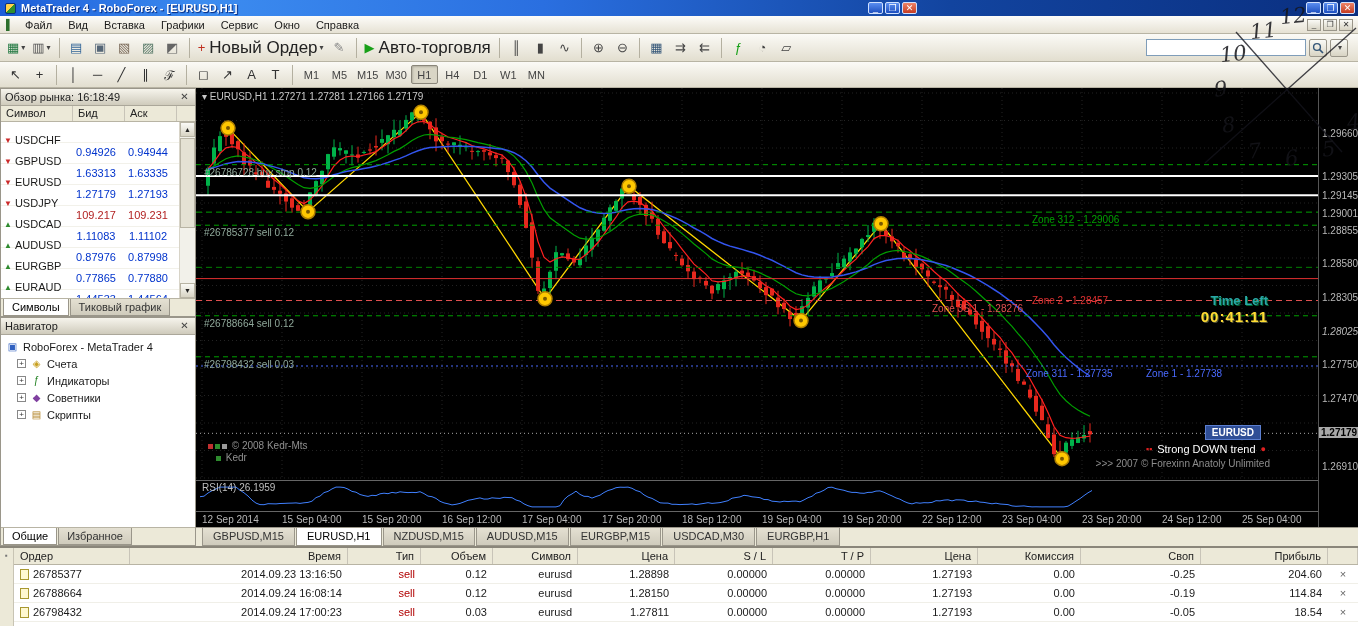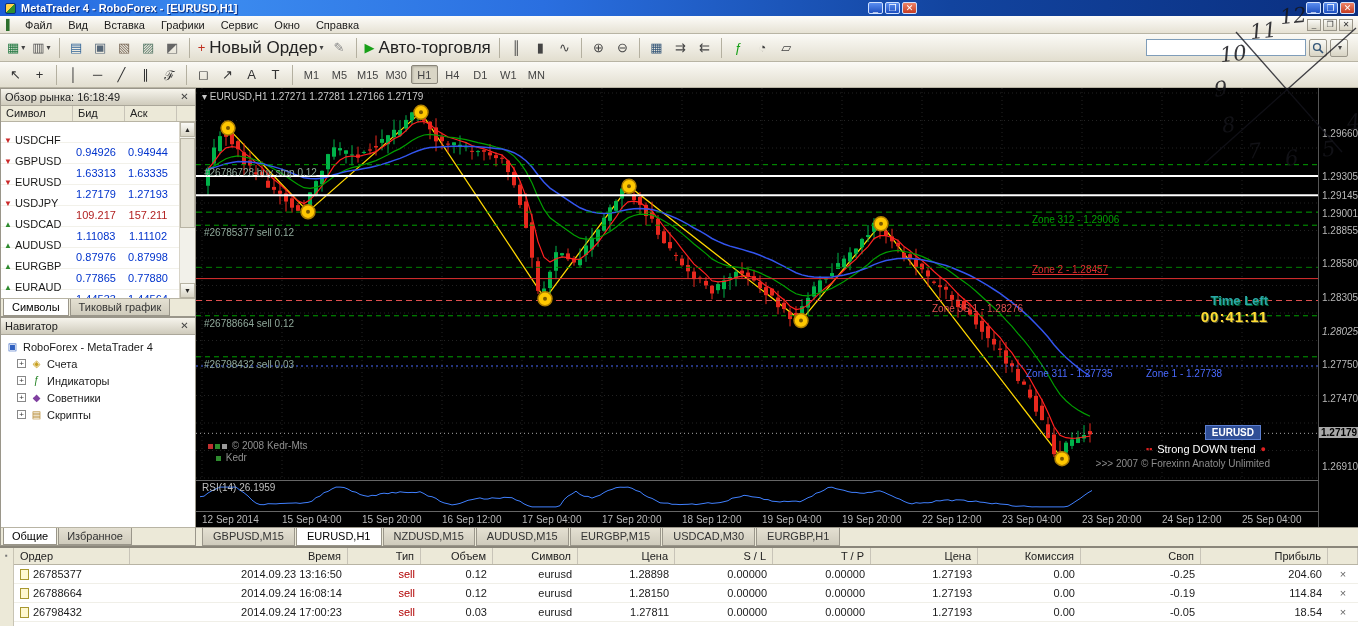--- a/index.html
+++ b/index.html
@@ -347,21 +347,21 @@
             </div>
             <div class="mw-val">1.27179</div>
             <div class="mw-val">1.27193</div>
           </div>
           <div class="mw-row">
             <div class="mw-sym">
               <span class="mw-ic" style="color: rgb(204, 42, 42);">▼</span>
               <span>USDJPY</span>
             </div>
             <div class="mw-val" style="color: rgb(178, 34, 34);">109.217</div>
-            <div class="mw-val" style="color: rgb(178, 34, 34);">157.211</div>
+            <div class="mw-val" style="color: rgb(178, 34, 34);">109.231</div>
           </div>
           <div class="mw-row">
             <div class="mw-sym">
               <span class="mw-ic" style="color: rgb(46, 139, 46);">▲</span>
               <span>USDCAD</span>
             </div>
             <div class="mw-val">1.11083</div>
             <div class="mw-val">1.11102</div>
           </div>
           <div class="mw-row">
@@ -838,21 +838,21 @@
       <div class="copyright">&gt;&gt;&gt;  2007 © Forexinn Anatoly Unlimited</div>
       <div class="kedr">
         <div><span class="sq r"></span><span class="sq g"></span><span class="sq s"></span> <span>© 2008 Kedr-Mts</span></div>
         <div style="padding-left:8px;"><span class="sq g"></span> <span>Kedr</span></div>
       </div>
     <div class="order-label" style="top: 78.673px;">#26786728 buy stop 0.12</div>
         <div class="order-label" style="top: 139.208px;">#26785377 sell 0.12</div>
         <div class="order-label" style="top: 229.767px;">#26788664 sell 0.12</div>
         <div class="order-label" style="top: 270.81px;">#26798432 sell 0.03</div>
         <div class="zone-label" style="left: 836px; top: 126.132px; color: rgb(0, 160, 0);">Zone 312 - 1.29006</div>
-        <div class="zone-label" style="left: 836px; top: 176px; color: rgb(224, 48, 48); text-decoration: underline;">Zone 2 - 1.28457</div>
+        <div class="zone-label" style="left: 836px; top: 207px; color: rgb(224, 48, 48);">Zone 2 - 1.28457</div>
         <div class="zone-label" style="left: 736px; top: 214.513px; color: rgb(224, 80, 80);">Zone 3S 1 - 1.28276</div>
         <div class="zone-label" style="left: 830px; top: 280.011px; color: rgb(74, 106, 255);">Zone 311 - 1.27735</div>
         <div class="zone-label" style="left: 950px; top: 280.011px; color: rgb(74, 106, 255);">Zone 1 - 1.27738</div>
       </div>
     <div id="rsi-pane">
       <svg id="rsi-svg" width="1122" height="32">
           <polyline points="4,15.7 8,15.2 12,12.0 16,9.7 20,7.9 24,6.1 28,6.1 32,6.1 36,6.1 40,6.1 44,9.2 48,11.8 52,15.0 56,19.1 60,22.1 64,23.6 68,23.7 72,22.7 76,22.8 80,22.9 84,22.5 88,22.4 92,22.2 96,22.1 100,21.9 104,22.4 108,21.8 112,21.4 116,20.2 120,16.6 124,15.1 128,11.6 132,10.4 136,7.9 140,6.1 144,6.1 148,6.5 152,8.1 156,10.4 160,11.2 164,13.5 168,14.6 172,15.4 176,14.3 180,14.6 184,12.8 188,12.2 192,12.7 196,11.4 200,12.0 204,10.8 208,11.3 212,11.6 216,11.4 220,11.6 224,10.7 228,12.6 232,15.1 236,15.7 240,17.4 244,20.3 248,21.9 252,22.8 256,23.9 260,23.3 264,22.4 268,20.9 272,19.3 276,18.6 280,17.7 284,16.9 288,18.1 292,18.0 296,16.8 300,17.2 304,17.4 308,16.3 312,16.5 316,16.7 320,19.0 324,20.2 328,22.9 332,24.7 336,25.9 340,25.9 344,25.9 348,25.9 352,25.9 356,25.9 360,25.9 364,24.7 368,18.7 372,15.1 376,12.9 380,10.2 384,13.4 388,15.3 392,15.4 396,17.1 400,15.5 404,14.2 408,11.5 412,9.5 416,8.4 420,6.7 424,6.2 428,6.3 432,6.1 436,7.3 440,9.5 444,10.7 448,13.9 452,16.1 456,17.4 460,19.6 464,21.8 468,22.1 472,22.1 476,23.3 480,23.3 484,23.6 488,23.4 492,23.3 496,22.9 500,23.6 504,23.0 508,22.4 512,21.7 516,22.4 520,22.0 524,21.6 528,20.7 532,19.7 536,17.2 540,16.5 544,15.9 548,14.3 552,14.8 556,15.8 560,16.2 564,16.7 568,18.5 572,18.6 576,20.2 580,20.5 584,21.0 588,20.2 592,20.6 596,20.2 600,20.1 604,20.8 608,18.9 612,16.7 616,15.3 620,12.2 624,11.1 628,9.2 632,6.5 636,6.2 640,7.7 644,8.5 648,9.3 652,10.6 656,11.4 660,11.4 664,12.1 668,12.3 672,11.4 676,11.3 680,10.1 684,9.9 688,11.3 692,13.2 696,14.9 700,16.9 704,18.2 708,20.4 712,22.0 716,22.9 720,21.7 724,22.2 728,21.7 732,21.8 736,21.4 740,19.7 744,19.9 748,19.1 752,18.8 756,19.9 760,18.8 764,18.9 768,19.1 772,20.5 776,20.5 780,20.0 784,21.1 788,21.4 792,22.1 796,22.8 800,22.2 804,23.0 808,23.3 812,23.6 816,24.9 820,25.3 824,25.1 828,24.9 832,25.5 836,25.9 840,25.8 844,25.9 848,25.9 852,25.9 856,25.9 860,25.9 864,25.9 868,25.9 872,25.2 876,22.8 880,20.1 884,17.6 888,14.6 892,11.8 896,9.5" fill="none" stroke="#4080ff" stroke-width="1"></polyline>
         </svg>
       <div class="rsi-label">RSI(14) 26.1959</div>
     </div>

